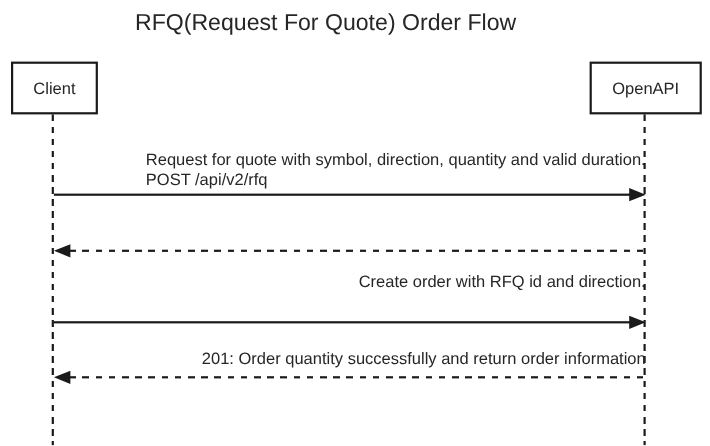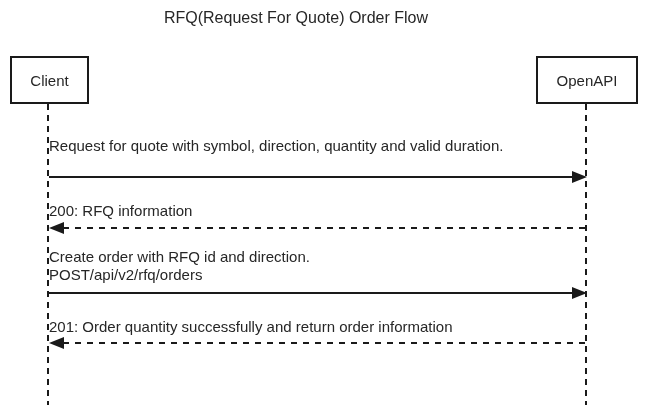--- a/index.html
+++ b/index.html
@@ -21,21 +21,21 @@
     font-family: "Liberation Sans", "DejaVu Sans", sans-serif;
     color: var(--text);
     overflow: hidden;
   }
   .title {
     position: absolute;
     top: 9px;
     left: 0;
     width: 592px;
     text-align: center;
-    font-size: 16px;
+    font-size: 21px;
     color: var(--text);
   }
   .actor-box {
     position: absolute;
     top: 56px;
     height: 48px;
     border: 2px solid var(--line);
     background: var(--bg);
     display: flex;
     align-items: center;
@@ -51,21 +51,21 @@
     width: 2px;
     background: repeating-linear-gradient(180deg, var(--line) 0 6px, transparent 6px 11px);
   }
   .lifeline-client  { left: 47px;  }
   .lifeline-openapi { left: 585px; }
   .msg-label {
     position: absolute;
     left: 49px;
     width: 538px;
     display: flex;
-    justify-content: flex-start;
+    justify-content: flex-end;
     font-size: 15px;
     line-height: 18px;
     color: var(--text);
   }
   .msg-lines { text-align: left; white-space: nowrap; }
   .arrow {
     position: absolute;
     left: 49px;
     width: 538px;
     height: 0;
@@ -103,41 +103,36 @@
   <div class="actor-box actor-openapi">
     <span>OpenAPI</span>
   </div>
 
   <div class="lifeline lifeline-client"></div>
   <div class="lifeline lifeline-openapi"></div>
 
   <div class="msg-label" style="top:137px">
     <div class="msg-lines">
       <div>Request for quote with symbol, direction, quantity and valid duration.</div>
+      <div>POST /api/v2/rfq</div>
     </div>
   </div>
   <div class="arrow to-right" style="top:176px">
     <div class="line solid"></div>
     <div class="head head-right"></div>
   </div>
 
-  <div class="msg-label" style="top:202px">
-    <div class="msg-lines">
-      <div>200: RFQ information</div>
-    </div>
-  </div>
   <div class="arrow to-left" style="top:227px">
     <div class="line dashed"></div>
     <div class="head head-left"></div>
   </div>
 
   <div class="msg-label" style="top:248px">
     <div class="msg-lines">
       <div>Create order with RFQ id and direction.</div>
-      <div>POST/api/v2/rfq/orders</div>
     </div>
   </div>
   <div class="arrow to-right" style="top:292px">
     <div class="line solid"></div>
     <div class="head head-right"></div>
   </div>
 
   <div class="msg-label" style="top:318px">
     <div class="msg-lines">
       <div>201: Order quantity successfully and return order information</div>

